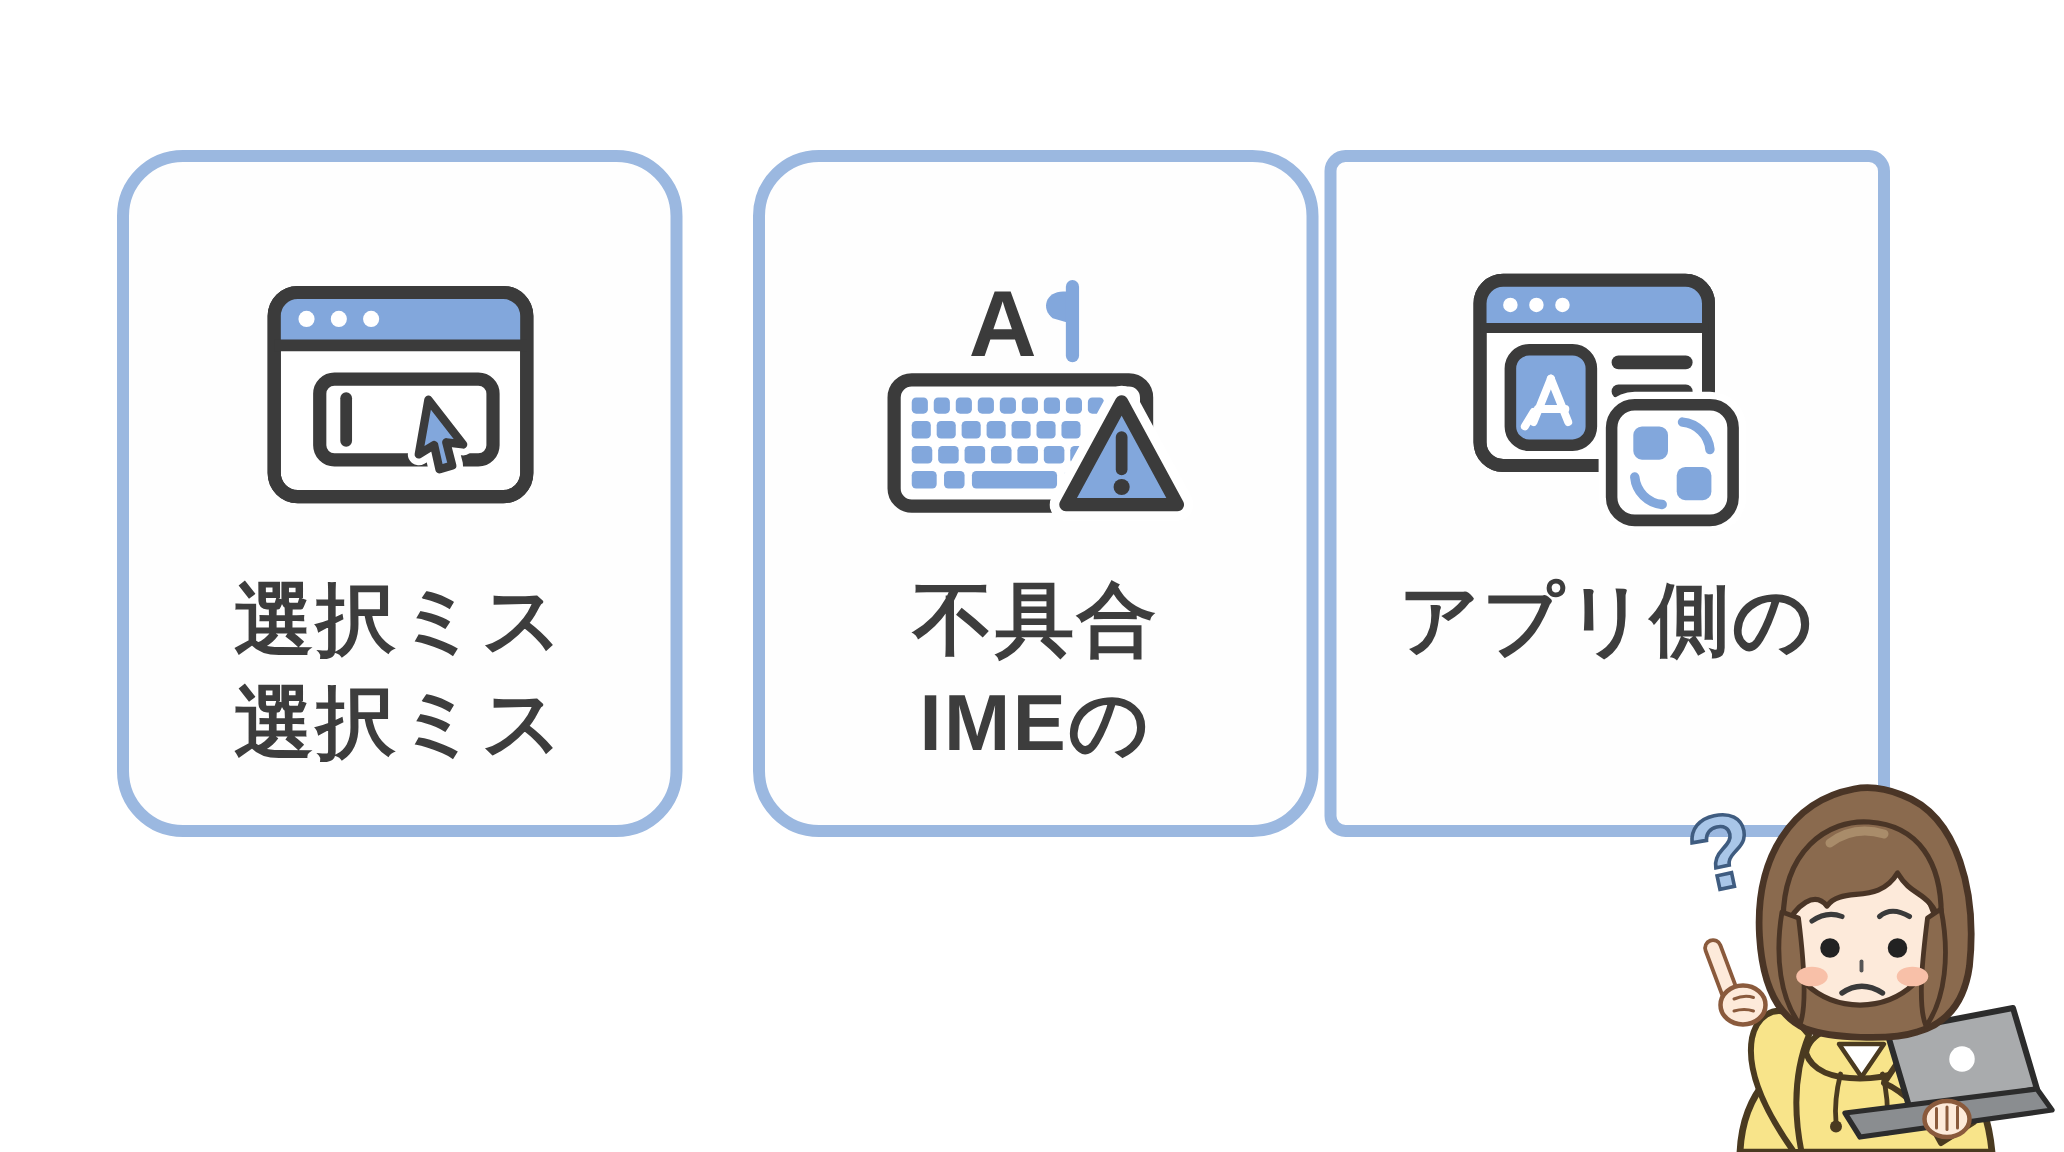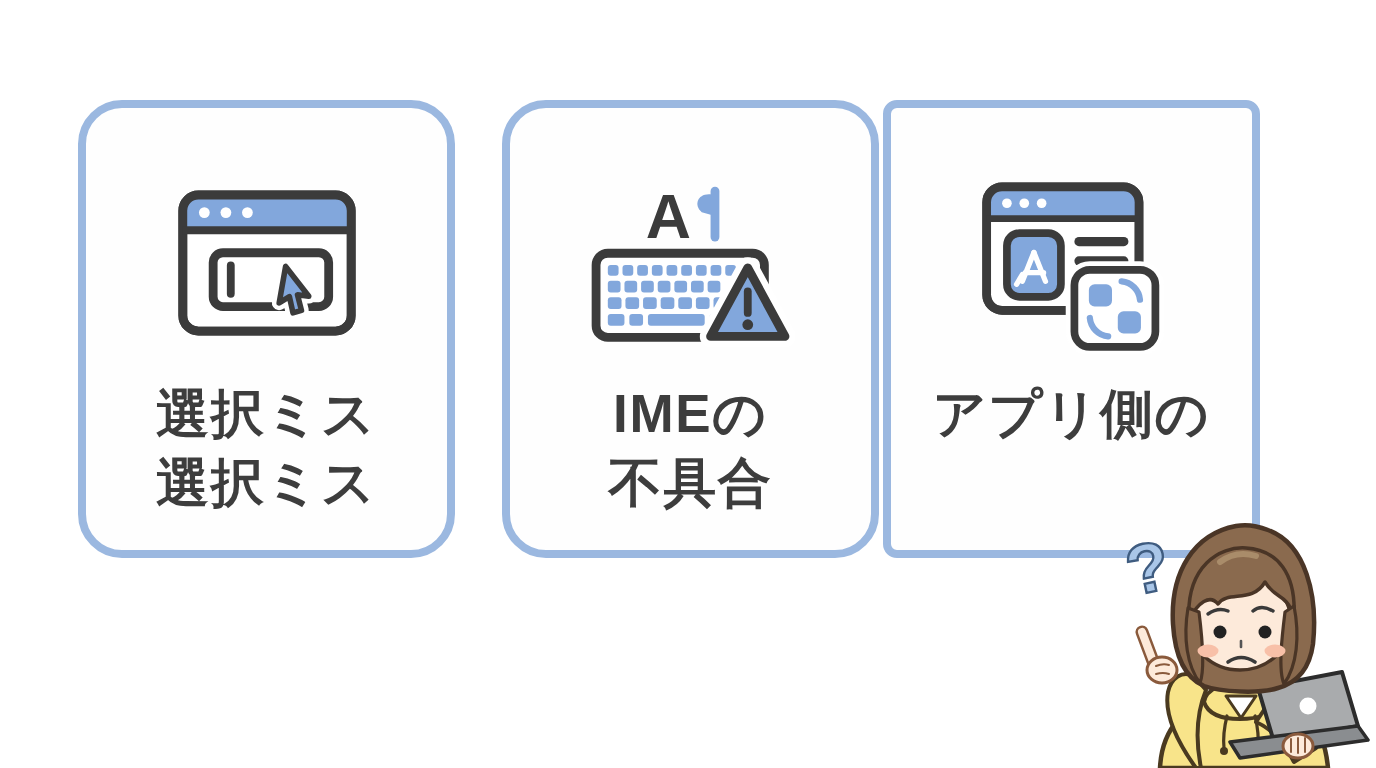--- a/index.html
+++ b/index.html
@@ -120,22 +120,22 @@
 
       <g>
         <path d="M164,97 L202,167 L126,167 Z" fill="#fff" stroke="#fff" stroke-width="22" stroke-linejoin="round"></path>
         <path d="M164,97 L202,167 L126,167 Z" class="f-blue s-dark rj" stroke-width="9"></path>
         <line x1="164" y1="121" x2="164" y2="143" class="s-dark rj" stroke-width="8"></line>
         <circle cx="164" cy="155" r="5.5" class="f-dark"></circle>
       </g>
     </svg>
   </div>
   <div class="card-label">
+    <div>不具合</div>
     <div>IMEの</div>
-    <div>不具合</div>
   </div>
 </div>
 
 <div class="card card-3">
   <div class="icon-area">
     <svg width="188" height="179" viewBox="0 0 195 185">
 
       <rect x="9" y="12" width="158" height="128" rx="16" class="f-white s-dark rj" stroke-width="9"></rect>
       <path d="M25,12 h126 a16,16 0 0 1 16,16 v17 H9 V28 a16,16 0 0 1 16,-16 Z" class="f-blue"></path>
       <rect x="9" y="12" width="158" height="128" rx="16" class="no-f s-dark rj" stroke-width="9"></rect>

